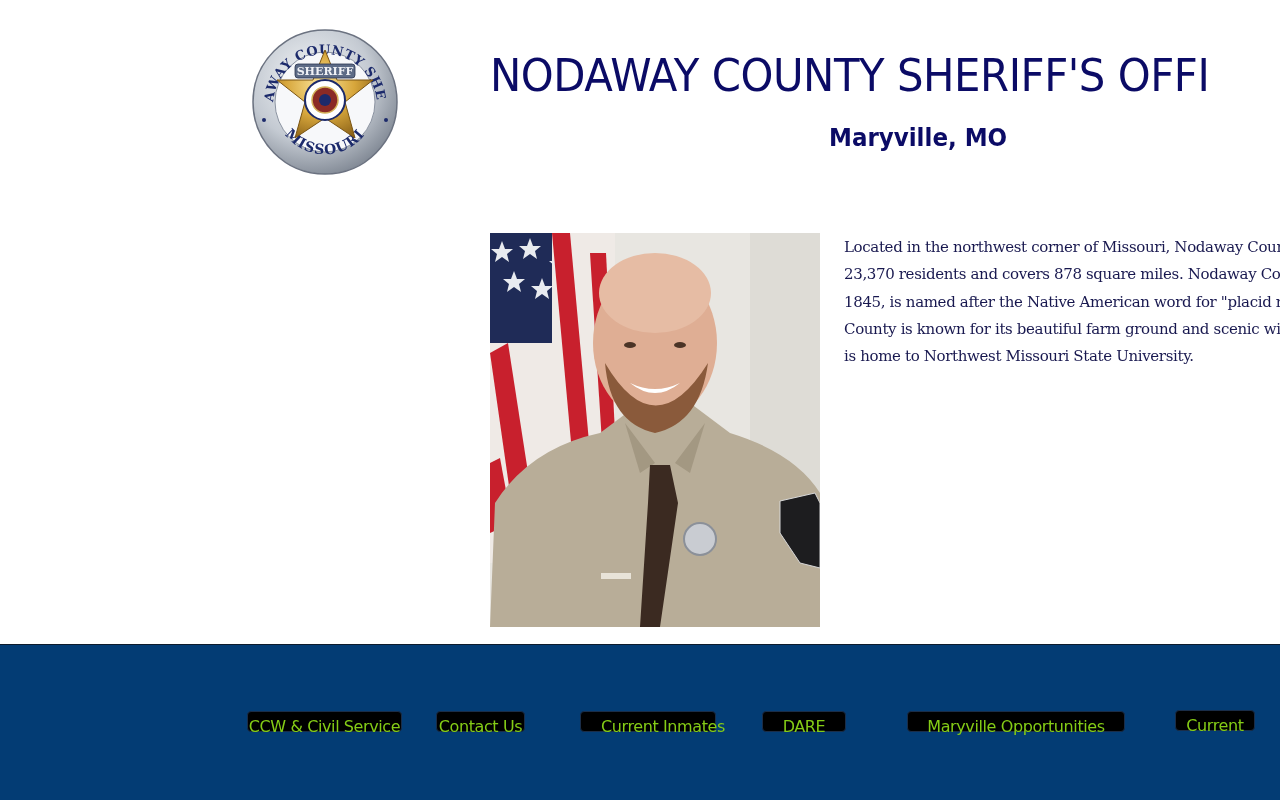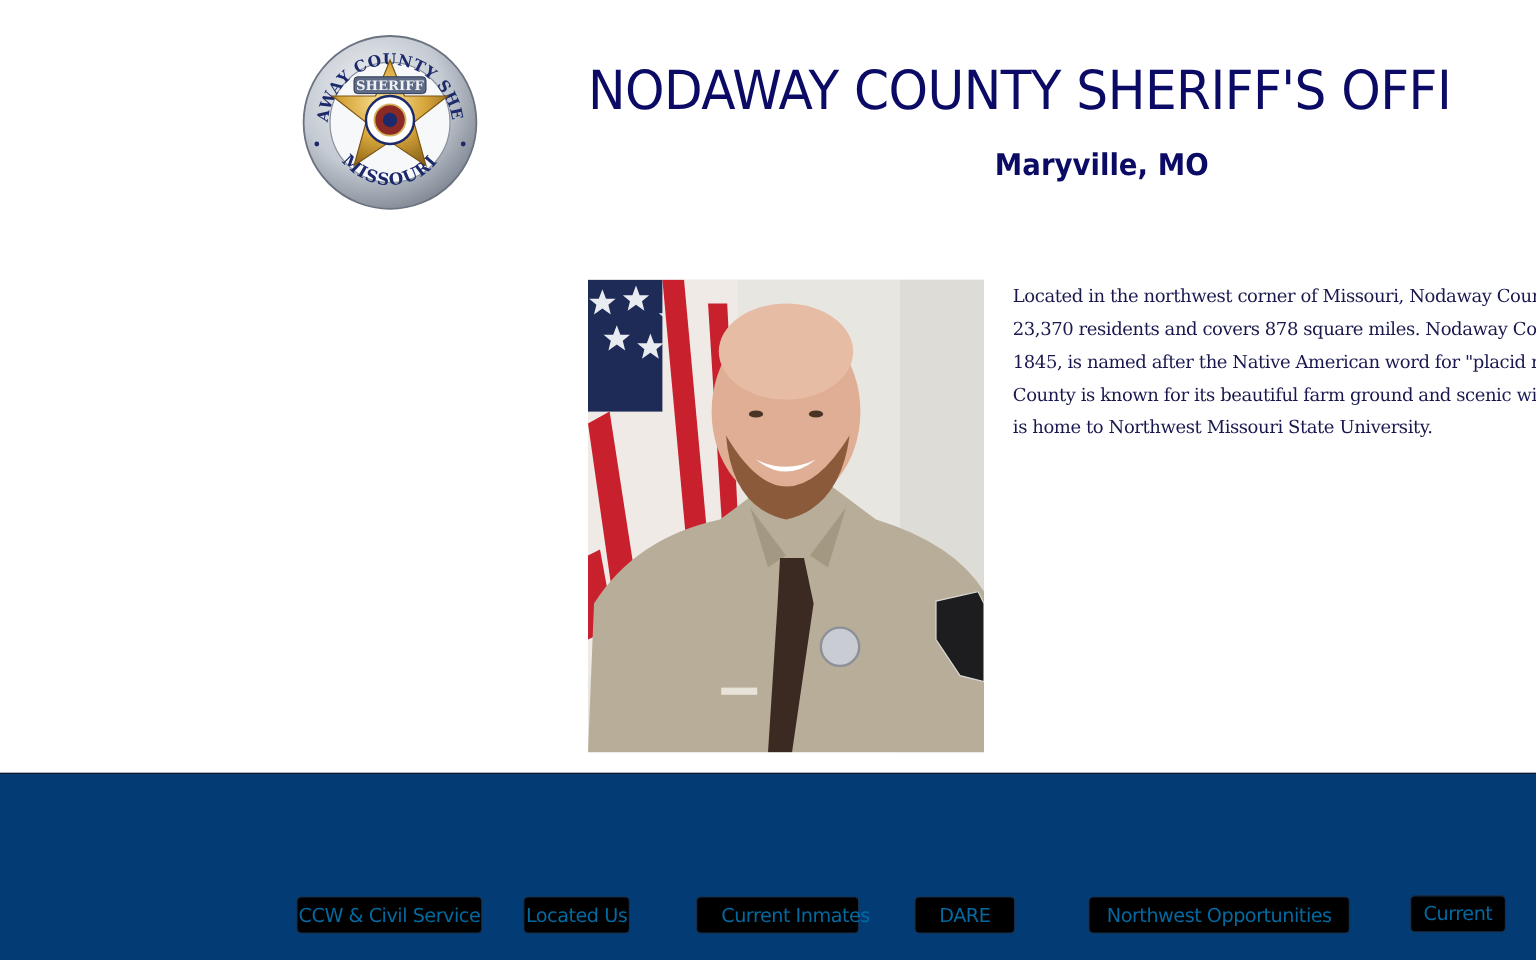--- a/index.html
+++ b/index.html
@@ -29,25 +29,25 @@
       position: absolute; left: 844px; top: 234px; width: 480px;
       font-family: "DejaVu Serif", serif; font-size: 15px; line-height: 27.3px;
       color: #18184f; white-space: nowrap;
     }
     .intro div { height: 27.3px; letter-spacing: -0.35px; }
     .footer {
       position: absolute; left: 0; top: 644px; width: 1280px; height: 156px;
       background: #033c74; border-top: 1px solid #0d1b2c;
     }
     .nav-btn {
-      position: absolute; height: 31px; box-sizing: border-box;
-      background: #000000; color: #0369a1; border: 1px solid #1a2d48;
+      position: absolute; height: 21px; box-sizing: border-box;
+      background: #000000; color: #84cc16; border: 1px solid #1a2d48;
       border-radius: 4px; font-family: "DejaVu Sans", sans-serif;
       font-size: 16px; line-height: 29px; text-align: center;
-      white-space: nowrap; cursor: pointer; letter-spacing: -0.4px; margin-top: 36px;
+      white-space: nowrap; cursor: pointer; letter-spacing: -0.4px;
     }
   </style>
 </head>
 <body>
 
 <div class="logo" aria-label="Nodaway County Sheriff Missouri badge">
   <svg width="148" height="148" viewBox="0 0 148 148">
     <defs>
       <radialGradient id="silver" cx="40%" cy="35%" r="70%">
         <stop offset="0%" stop-color="#f4f6f8"></stop>
@@ -126,18 +126,18 @@
 <div class="intro">
   <div>Located in the northwest corner of Missouri, Nodaway County</div>
   <div>23,370 residents and covers 878 square miles. Nodaway Coun</div>
   <div>1845, is named after the Native American word for "placid rive</div>
   <div>County is known for its beautiful farm ground and scenic wild</div>
   <div>is home to Northwest Missouri State University.</div>
 </div>
 
 <div class="footer">
   <div class="nav-btn" style="left:247px; top:66px; width:155px;">CCW &amp; Civil Service</div>
-  <div class="nav-btn" style="left:436px; top:66px; width:89px;">Located Us</div>
+  <div class="nav-btn" style="left:436px; top:66px; width:89px;">Contact Us</div>
   <div class="nav-btn" style="left:580px; top:66px; width:136px;padding-left:20px;">Current Inmates</div>
   <div class="nav-btn" style="left:762px; top:66px; width:84px;">DARE</div>
-  <div class="nav-btn" style="left:907px; top:66px; width:218px;">Northwest Opportunities</div>
+  <div class="nav-btn" style="left:907px; top:66px; width:218px;">Maryville Opportunities</div>
   <div class="nav-btn" style="left:1175px; top:65px; width:80px;">Current</div>
 </div>
 
 </body></html>

